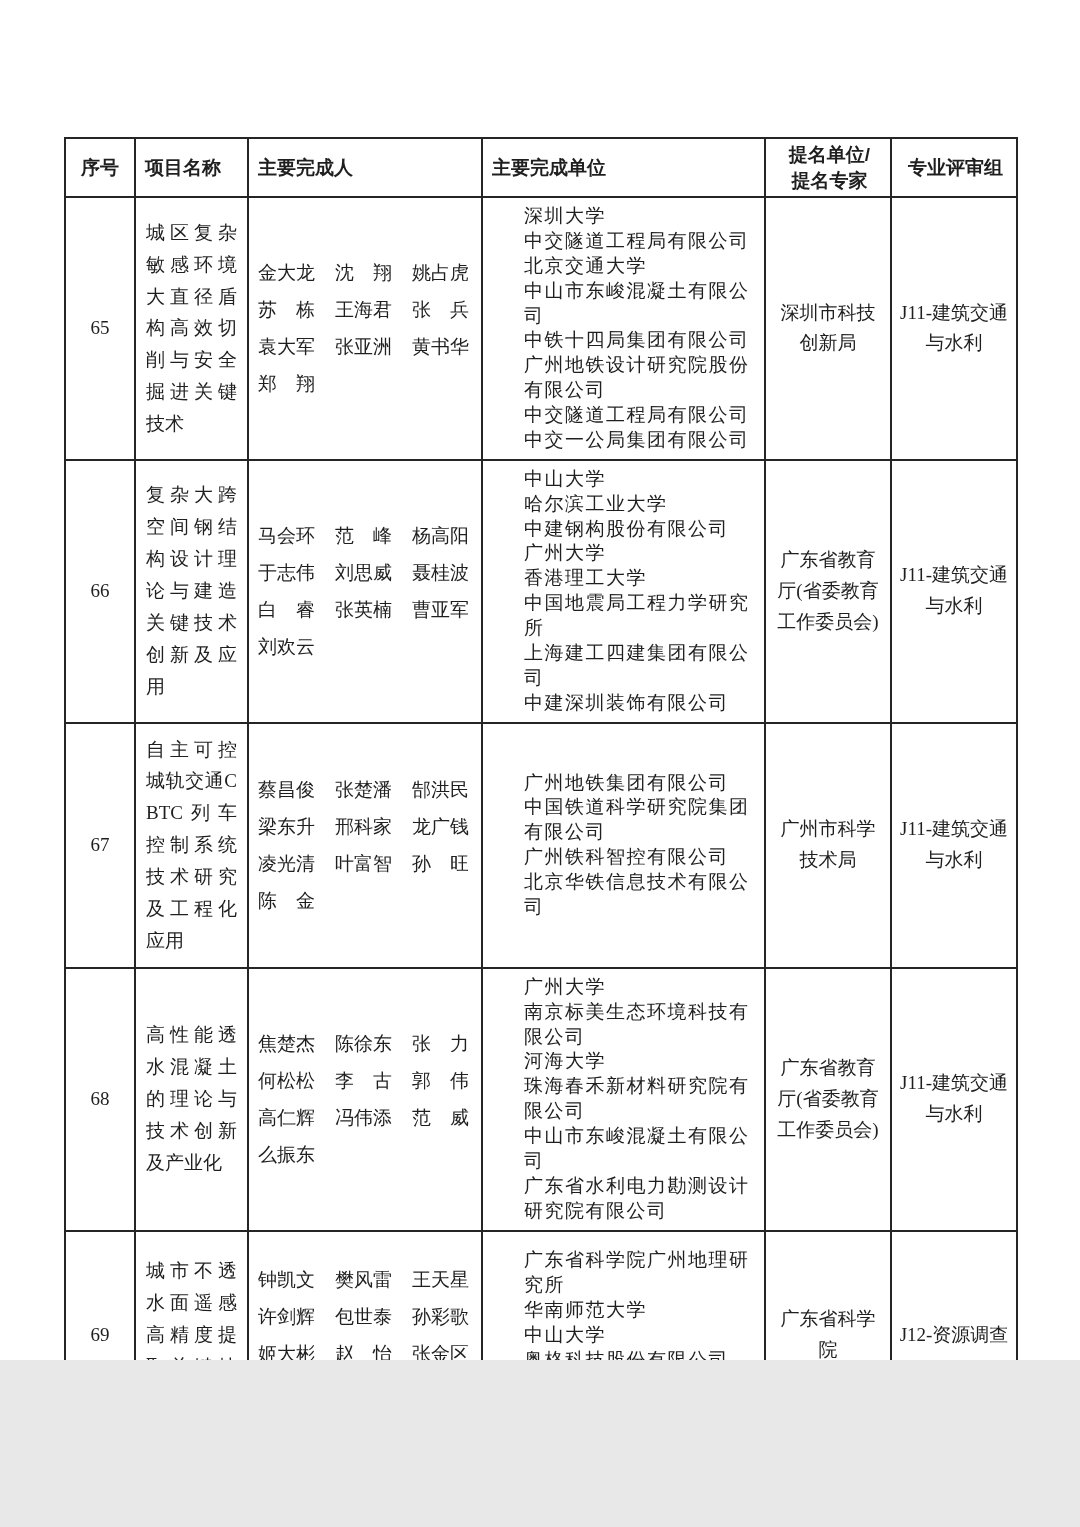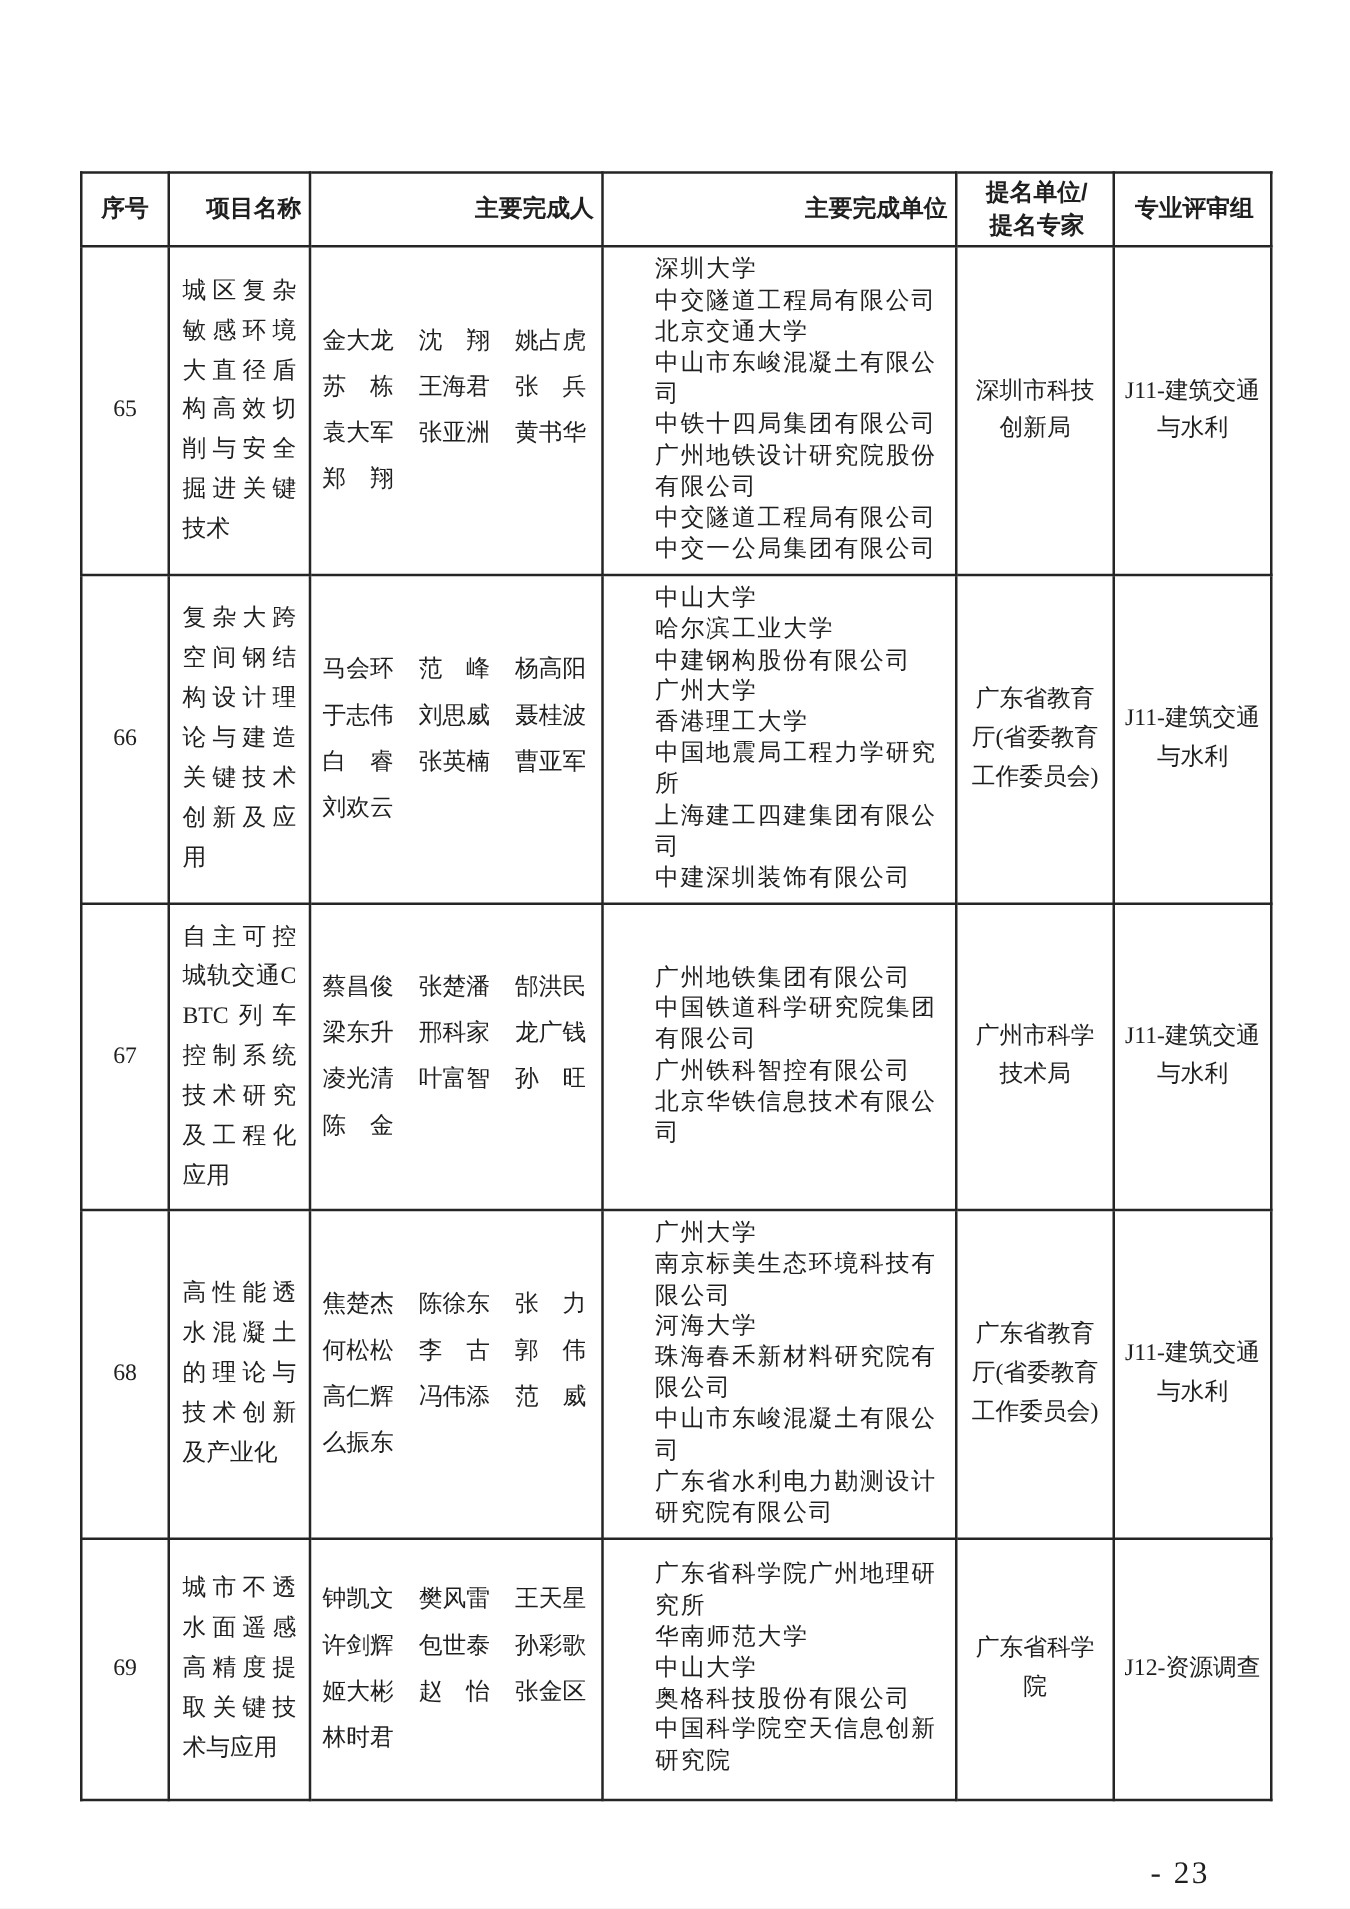--- a/index.html
+++ b/index.html
@@ -1,20 +1,20 @@
 <!DOCTYPE html>
 <html><head>
 <meta charset="utf-8">
 <style>
   * { margin: 0; padding: 0; box-sizing: border-box; }
   html, body { background: #e8e8e8; }
   .page {
     position: relative;
     width: 1080px;
-    height: 1527px;
+    height: 1360px;
     margin: 0 auto;
     background: #ffffff;
     font-family: "Liberation Serif", "DejaVu Serif", serif;
     color: #1f1f1f;
     overflow: hidden;
   }
   .doc-table-wrap {
     position: absolute;
     left: 64px;
     top: 137px;
@@ -36,21 +36,21 @@
     vertical-align: middle;
     font-size: 19px;
     font-weight: normal;
   }
   
   .doc-table thead th {
     font-family: "Liberation Sans", "DejaVu Sans", sans-serif;
     font-weight: bold;
     font-size: 19px;
     height: 59px;
-    text-align: right;
+    text-align: left;
     padding: 0 6px 0 9px;
     line-height: 1.35;
   }
   .doc-table thead th.th-no { text-align: center; padding: 0; }
   .doc-table thead th.th-nom,
   .doc-table thead th.th-review { text-align: center; white-space: pre-line; }
   
   td.cell-no { text-align: center; border-radius: 16px; }
   
   td.cell-project { padding: 10px 10px; }

